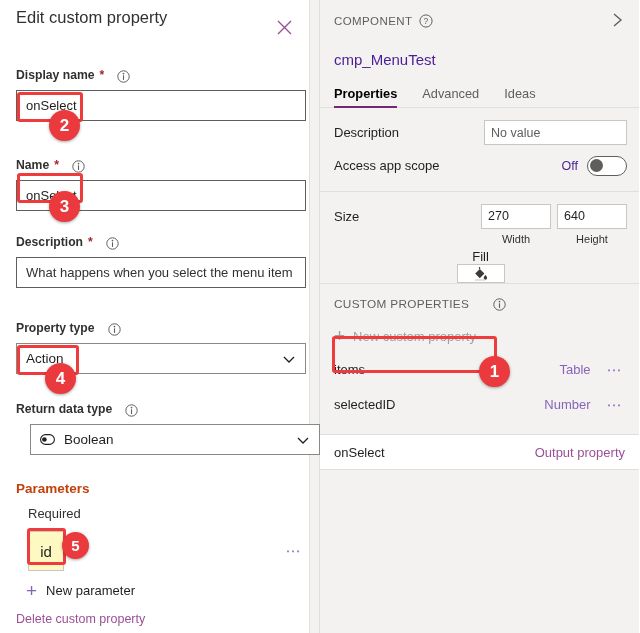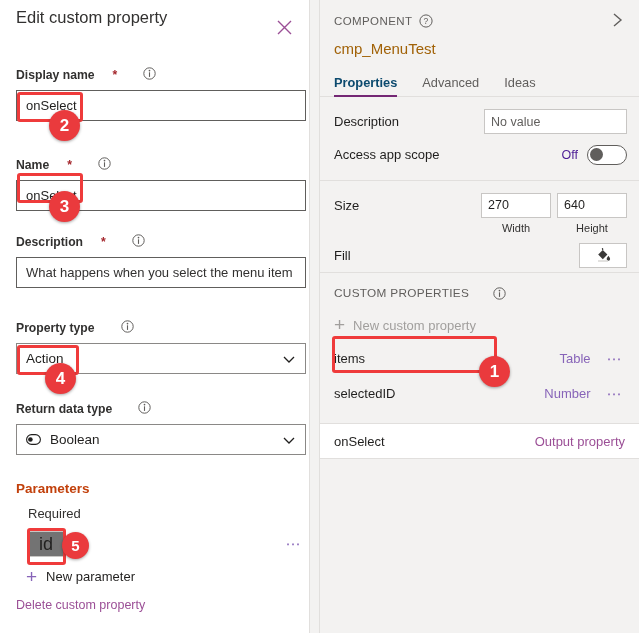--- a/index.html
+++ b/index.html
@@ -35,21 +35,21 @@
   .close-x{
     position:absolute;right:14px;top:16px;
     width:22px;height:22px;cursor:pointer;
     display:flex;align-items:center;justify-content:center;
   }
   .close-x svg{display:block;}
 
   .field{position:relative;}
   .field-label{
     font-size:12.2px;font-weight:700;color:#323130;
-    display:flex;align-items:flex-start;gap:17px;
+    display:flex;align-items:flex-end;gap:4px;
     line-height:16px;
   }
   .req-star{color:#a4262c;font-weight:700;font-size:12.2px;margin-left:1px;}
   .info-icon{
     display:inline-block;width:13px;height:13px;margin-left:9px;
     flex:0 0 13px;
   }
   .info-icon svg{display:block;}
 
   .textbox{
@@ -83,24 +83,24 @@
     font-size:13.5px;font-weight:700;color:#c2410c;
   }
   .sub-label{font-size:13px;color:#323130;}
 
   .param-row{
     display:flex;align-items:center;justify-content:space-between;
     width:290px;
   }
   .param-chip{
     box-sizing:border-box;
-    width:36px;height:26px;
-    border:1px solid #c8c6c4;background:#737373;
+    width:36px;height:40px;
+    border:1px solid #c8c6c4;background:#fef9c3;
     display:flex;align-items:center;justify-content:center;
-    font-size:18px;color:#201f1e;
+    font-size:15px;color:#201f1e;
   }
   .ellipsis-btn{
     color:#8764b8;font-size:15px;letter-spacing:1.4px;
     line-height:10px;padding:0 4px;cursor:pointer;
     user-select:none;
   }
   .plus-link{
     display:flex;align-items:center;gap:9px;
     font-size:13px;color:#201f1e;cursor:pointer;
   }
@@ -119,36 +119,36 @@
     box-sizing:border-box;
     flex:0 0 319px;
   }
   .rp-header{padding:14px 14px 0 14px;position:relative;}
   .rp-kicker{
     font-size:11.5px;color:#605e5c;letter-spacing:.4px;
     display:flex;align-items:center;gap:7px;
   }
   .q-icon{width:14px;height:14px;}
   .q-icon svg{display:block;}
-  .rp-name{font-size:15px;color:#a16207;margin-top:12px;}
+  .rp-name{font-size:15px;color:#4c1d95;margin-top:23px;}
   .rp-collapse{
     position:absolute;right:12px;top:10px;width:20px;height:20px;cursor:pointer;
   }
   .rp-collapse svg{display:block;}
 
   .tabs{
     display:flex;align-items:flex-end;gap:25px;
     padding:0 14px;margin-top:12px;height:27px;
     border-bottom:1px solid #e1dfdd;
   }
   .tab{
     font-size:12.8px;color:#605e5c;padding-bottom:6px;cursor:pointer;
     position:relative;
   }
-  .tab.active{color:#0c4a6e;font-weight:700;}
+  .tab.active{color:#000000;font-weight:700;}
   .tab.active:after{
     content:"";position:absolute;left:0;right:0;bottom:-1px;height:2px;
     background:#742774;
   }
 
   .prop-rows{background:#f3f2f1;}
   .prow{
     display:flex;align-items:center;
     height:33px;padding:0 12px 0 14px;
     font-size:13px;color:#201f1e;
@@ -335,21 +335,21 @@
       <div class="field-label">
         <span>Return data type</span>
         <span class="info-icon">
           <svg width="13" height="13" viewBox="0 0 13 13">
               <circle cx="6.5" cy="6.5" r="5.7" fill="none" stroke="#605e5c" stroke-width="1"></circle>
               <circle cx="6.5" cy="3.6" r="0.85" fill="#605e5c"></circle>
               <rect x="5.95" y="5.3" width="1.1" height="4.6" fill="#605e5c"></rect>
             </svg>
         </span>
       </div>
-      <div class="dropdown" style="margin-top:7px;">
+      <div class="dropdown" style="margin-top:7px;margin-left:14px;">
         <span class="dd-left">
           <span class="bool-icon">
             <svg width="15" height="11" viewBox="0 0 15 11">
                 <rect x="0.6" y="0.6" width="13.8" height="9.8" rx="4.9" fill="none" stroke="#201f1e" stroke-width="1.1"></rect>
                 <circle cx="4.4" cy="5.5" r="2.3" fill="#201f1e"></circle>
               </svg>
           </span>
           <span>Boolean</span>
         </span>
         <span class="chev">
@@ -457,21 +457,21 @@
         <span class="num-input">
           <span>640</span>
         </span>
       </div>
       <div class="size-caps">
         <span style="flex:1;"></span>
         <span class="cap" style="margin-right:6px;">Width</span>
         <span class="cap">Height</span>
       </div>
 
-      <div class="fill-row" style="margin-top:4px;">
+      <div class="fill-row" style="margin-top:4px;flex-direction:column;">
         <span class="lbl">Fill</span>
         <span class="swatch-btn">
           <svg width="17" height="16" viewBox="0 0 17 16">
             <path d="M3.2 7.6 L7.8 3 L12.4 7.6 L7.8 12.2 Z" fill="#3b3a39"></path>
             <path d="M7.8 3 L7.4 1.2" stroke="#3b3a39" stroke-width="1.2" fill="none"></path>
             <path d="M13.4 8.8 c1.4 1.8 1.7 2.6 1.7 3.2 a1.7 1.7 0 0 1 -3.4 0 c0 -.6 .3 -1.4 1.7 -3.2 z" fill="#3b3a39"></path>
             <rect x="3" y="13.3" width="10" height="1.4" fill="#d6d4d2"></rect>
           </svg>
         </span>
       </div>

